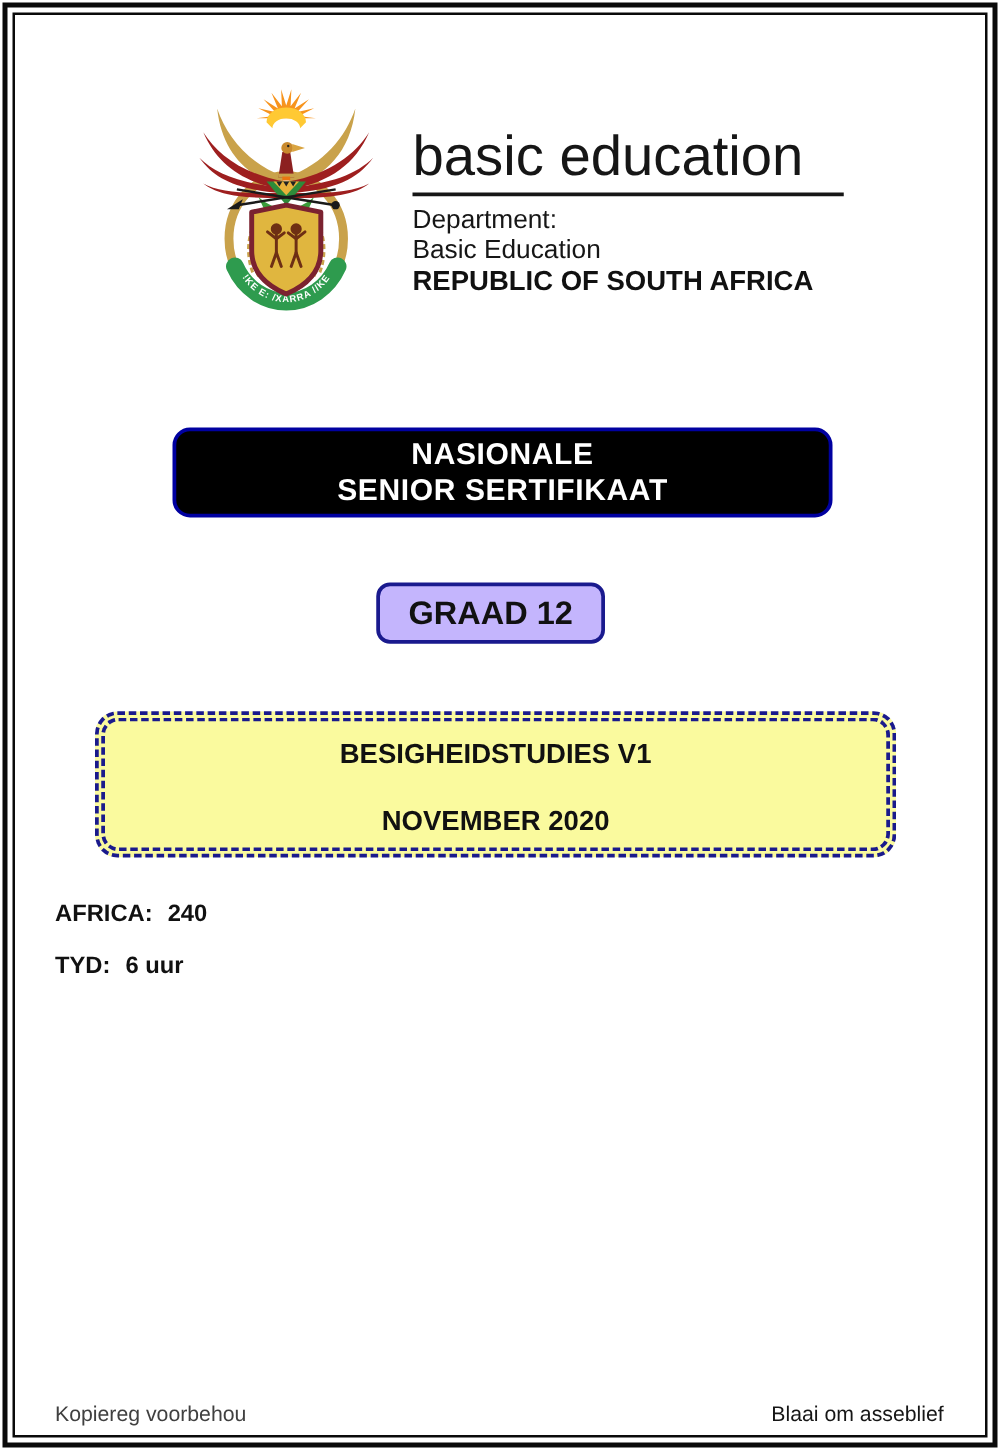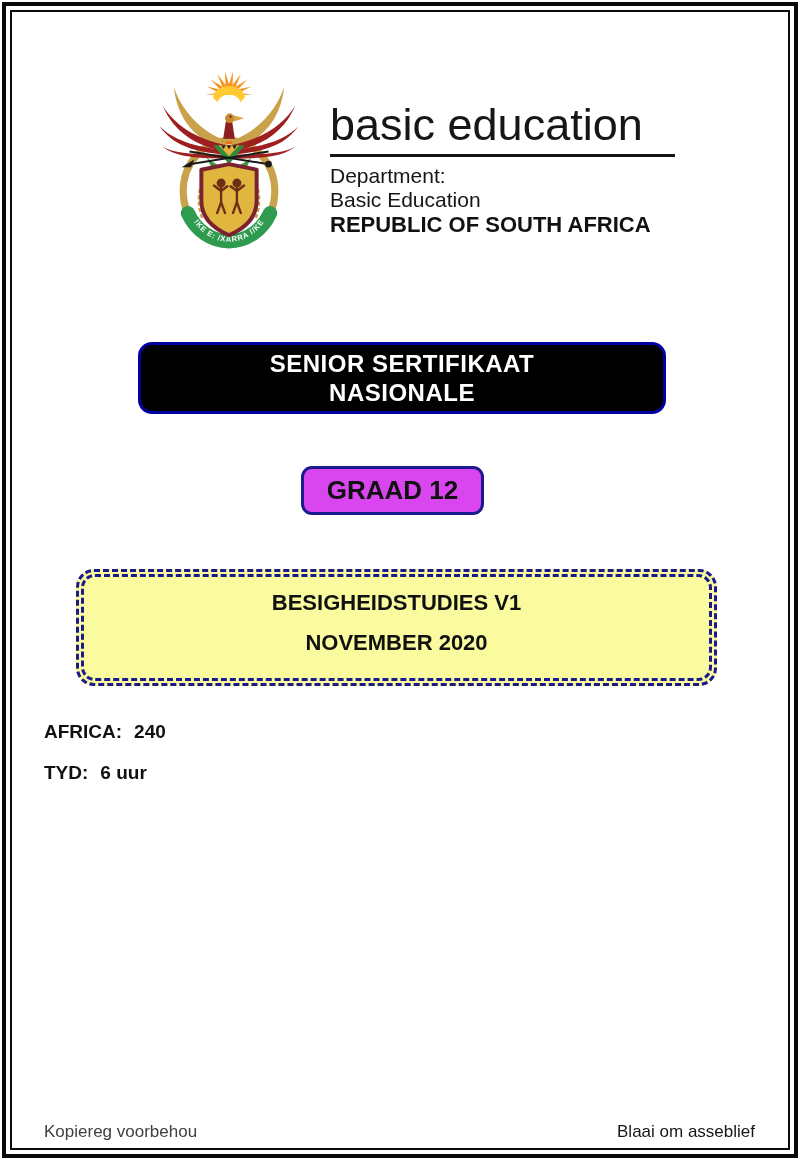--- a/index.html
+++ b/index.html
@@ -50,21 +50,21 @@
     display: flex; flex-direction: column;
     align-items: center; justify-content: center;
     color: #ffffff; font-weight: 700; font-size: 24px; line-height: 29px;
     letter-spacing: 0.5px; text-align: center;
   }
 
   
   .grade-box {
     position: absolute; left: 301px; top: 466px;
     width: 183px; height: 49px; box-sizing: border-box;
-    background: #d946ef;
+    background: #c4b5fd;
     border: 3px solid #1a1a8e;
     border-radius: 11px;
     display: flex; align-items: center; justify-content: center;
     font-weight: 700; font-size: 26px; color: #111;
   }
 
   
   .subject-box {
     position: absolute; left: 76px; top: 569px;
     width: 641px; height: 117px; box-sizing: border-box;
@@ -72,21 +72,21 @@
     border: 3px dashed #1a1a8c;
     border-radius: 18px;
     padding: 2px;
   }
   .subject-box-inner {
     width: 100%; height: 100%; box-sizing: border-box;
     border: 3px dashed #1a1a8c;
     border-radius: 14px;
     background: #fafa9e;
     display: flex; flex-direction: column; align-items: center;
-    padding-top: 13px; gap: 14px;
+    padding-top: 13px; gap: 28px;
   }
   .subject-title, .subject-session {
     font-weight: 700; font-size: 22px; color: #111; text-align: center;
   }
 
   
   .info-row {
     position: absolute; left: 44px;
     font-weight: 700; font-size: 19px; color: #111;
   }
@@ -194,22 +194,22 @@
 
   <div class="brand">
     <div class="wordmark">basic education</div>
     <div class="brand-rule"></div>
     <div class="dept-line first">Department:</div>
     <div class="dept-line">Basic Education</div>
     <div class="country">REPUBLIC OF SOUTH AFRICA</div>
   </div>
 
   <div class="nsc-box">
+    <div>NASIONALE</div>
     <div>SENIOR SERTIFIKAAT</div>
-    <div>NASIONALE</div>
   </div>
 
   <div class="grade-box">
     <span>GRAAD 12</span>
   </div>
 
   <div class="subject-box">
     <div class="subject-box-inner">
       <div class="subject-title">BESIGHEIDSTUDIES V1</div>
       <div class="subject-session">NOVEMBER 2020</div>

